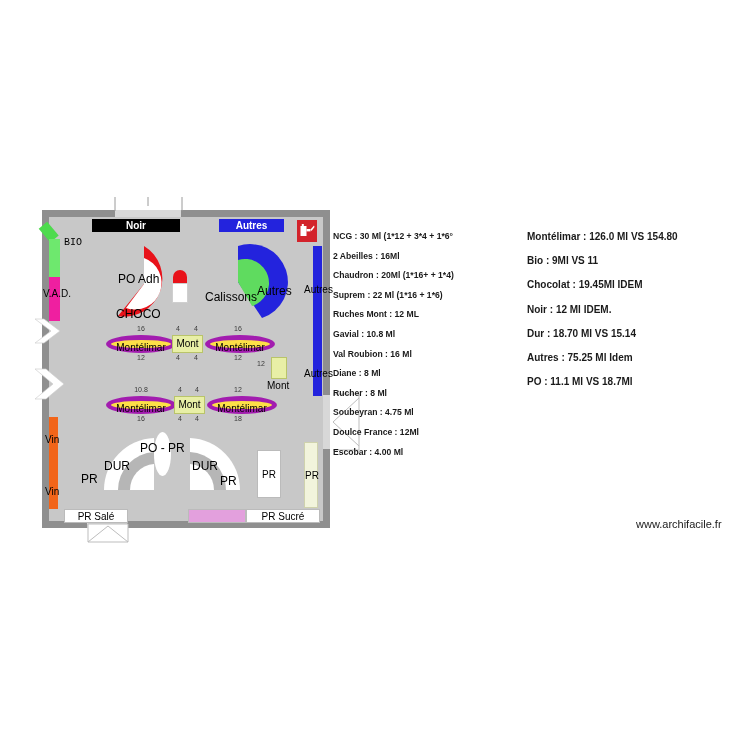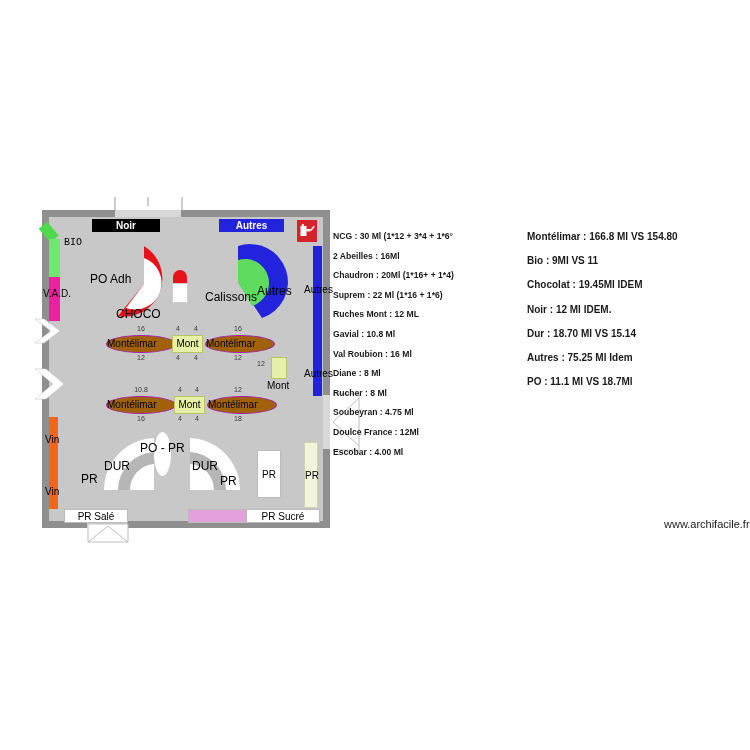--- a/index.html
+++ b/index.html
@@ -35,25 +35,26 @@
     text-align:center;
     white-space:nowrap;
     box-sizing:border-box;
   }
   .chip.black{background:#000;color:#fff;font-weight:bold;}
   .chip.blue{background:#2323dd;color:#fff;font-weight:bold;}
 
   .bar{position:absolute;}
   .oval{
     position:absolute;
-    background:#a16207;
-    border:1px solid #a21caf;
+    background:#fde047;
+    border:5px solid #a21caf;
     border-radius:50%;
     font-size:10px;
     line-height:16px;
+    text-align:center;
     color:#000;
     box-sizing:border-box;
   }
   .rectlab{
     position:absolute;
     background:#e8efa6;
     border:1px solid #b9c46a;
     font-size:10px;
     line-height:16px;
     text-align:center;
@@ -71,21 +72,21 @@
   
   #extinguisher{position:absolute;left:255px;top:10px;width:20px;height:22px;background:#d3232b;}
 
   
   .col{position:absolute;font-size:8.6px;color:#1a1a1a;font-weight:bold;}
   .col .row{margin-bottom:9.6px;white-space:nowrap;}
   #col-left{left:333px;top:231px;}
   #col-right{left:527px;top:231px;}
   #col-right .row{font-size:10px;margin-bottom:13.2px;}
 
-  #watermark{position:absolute;left:636px;top:518px;font-size:11px;color:#1a1a1a;margin-left:28px;}
+  #watermark{position:absolute;left:636px;top:518px;font-size:11px;color:#1a1a1a;}
 
   svg{overflow:visible;}
 </style>
 </head>
 <body>
 
 <div id="plan">
 
   <div class="wall wall-top"></div>
   <div class="wall wall-bottom"></div>
@@ -124,42 +125,42 @@
   </svg>
   <svg style="position:absolute;left:-8px;top:158px;width:34px;height:34px;">
     <path d="M1 1 L19 16 L1 31 L12 31 L30 16 L12 1 Z" fill="#ffffff" stroke="#cfcfcf" stroke-width="0.7"></path>
   </svg>
 
   <div class="bar" style="left:7px;top:207px;width:9px;height:44px;background:#f2651a;"></div>
   <div class="bar" style="left:7px;top:251px;width:9px;height:48px;background:#f2651a;"></div>
   <div class="freetext" style="left:3px;top:224px;">Vin</div>
   <div class="freetext" style="left:3px;top:276px;">Vin</div>
 
-  <div class="chip black" style="left:50px;top:9px;width:68px;height:13px;">Noir</div>
+  <div class="chip black" style="left:50px;top:9px;width:88px;height:13px;">Noir</div>
   <div class="chip blue" style="left:177px;top:9px;width:65px;height:13px;">Autres</div>
 
   <div id="extinguisher">
     <svg width="20" height="22" viewBox="0 0 20 22">
       <rect x="3.5" y="6" width="6" height="10" fill="#ffffff"></rect>
       <rect x="9.5" y="9" width="4" height="2.4" fill="#ffffff"></rect>
       <path d="M13.5 9.5 L17 5.5 L17.5 7 L14.5 11 Z" fill="#ffffff"></path>
       <rect x="4.8" y="4" width="2" height="2.4" fill="#ffffff"></rect>
     </svg>
   </div>
 
   <div class="bar" style="left:271px;top:36px;width:9px;height:60px;background:#2323dd;"></div>
   <div class="bar" style="left:271px;top:96px;width:9px;height:90px;background:#2323dd;"></div>
   <div class="freetext" style="left:262px;top:74px;">Autres</div>
   <div class="freetext" style="left:262px;top:158px;">Autres</div>
 
   <svg style="position:absolute;left:58px;top:36px;width:80px;height:76px;">
     <path d="M44 38 L44 0 A38 38 0 0 1 18 70 Z" fill="#e8121a"></path>
     <path d="M44 38 L44 12 A26 26 0 0 1 26 62 Z" fill="#ffffff"></path>
   </svg>
-  <div class="freetext big" style="left:48px;top:62px;">PO Adh</div>
+  <div class="freetext big" style="left:76px;top:62px;">PO Adh</div>
   <div class="freetext big" style="left:74px;top:81px;margin-top:16px;">CHOCO</div>
 
   <div style="position:absolute;left:131px;top:60px;width:14px;height:14px;background:#e8121a;border-radius:7px 7px 0 0;"></div>
   <div style="position:absolute;left:130px;top:73px;width:16px;height:20px;background:#ffffff;border:1px solid #cfcfcf;box-sizing:border-box;"></div>
 
   <svg style="position:absolute;left:160px;top:42px;width:86px;height:80px;">
     <path d="M36 30 L36 -6 A36 36 0 0 1 60 66 Z" fill="#2323dd"></path>
     <path d="M36 30 L36 8 A22 22 0 0 1 50 54 Z" fill="#5fdb5f"></path>
   </svg>
   <div class="freetext big" style="left:163px;top:80px;">Calissons</div>
@@ -235,21 +236,21 @@
   <div class="row">Gavial : 10.8 Ml</div>
   <div class="row">Val Roubion : 16 Ml</div>
   <div class="row">Diane : 8 Ml</div>
   <div class="row">Rucher : 8 Ml</div>
   <div class="row">Soubeyran : 4.75 Ml</div>
   <div class="row">Doulce France : 12Ml</div>
   <div class="row">Escobar : 4.00 Ml</div>
 </div>
 
 <div class="col" id="col-right">
-  <div class="row">Montélimar : 166.8 Ml VS 154.80</div>
+  <div class="row">Montélimar : 126.0 Ml VS 154.80</div>
   <div class="row">Bio : 9Ml VS 11</div>
   <div class="row">Chocolat : 19.45Ml IDEM</div>
   <div class="row">Noir : 12 Ml IDEM.</div>
   <div class="row">Dur : 18.70 Ml VS 15.14</div>
   <div class="row">Autres : 75.25 Ml Idem</div>
   <div class="row">PO :  11.1 Ml VS 18.7Ml</div>
 </div>
 
 <div id="watermark">www.archifacile.fr</div>
 

